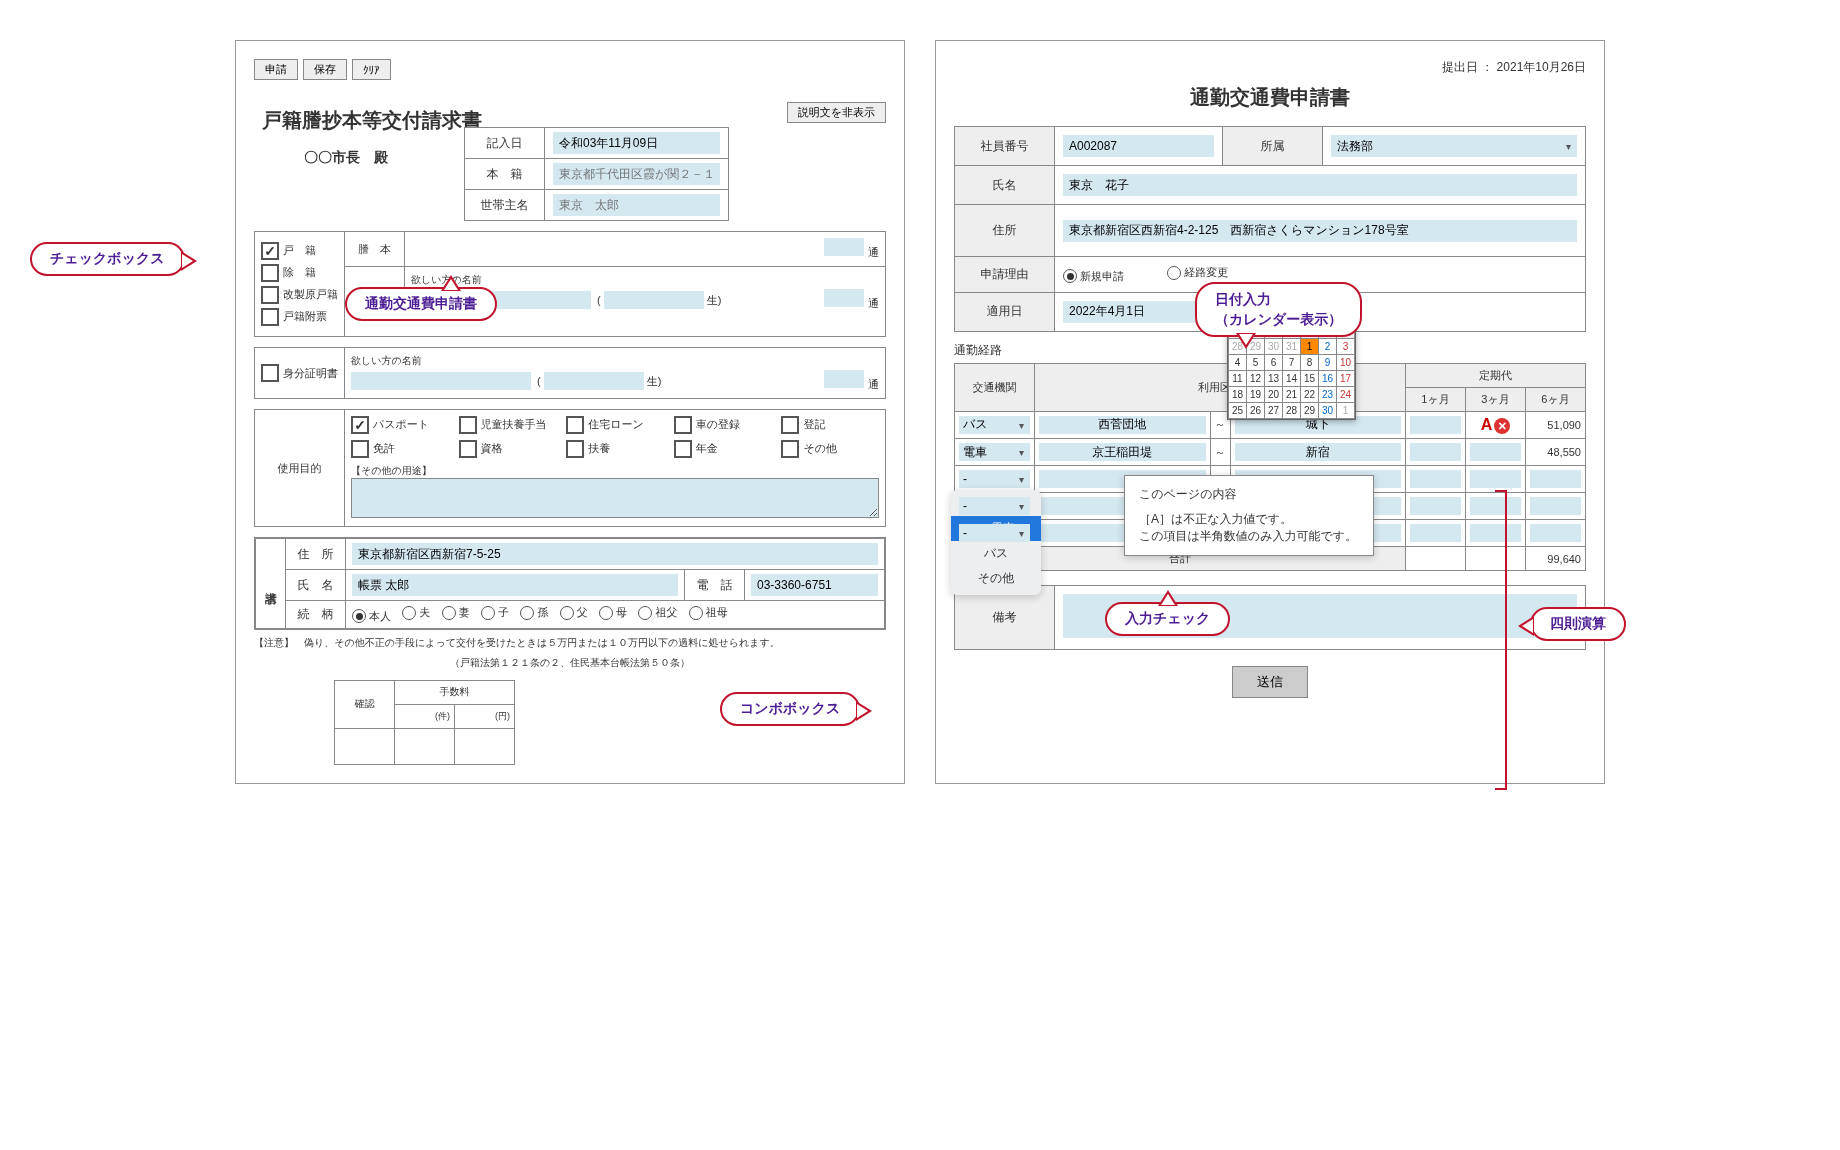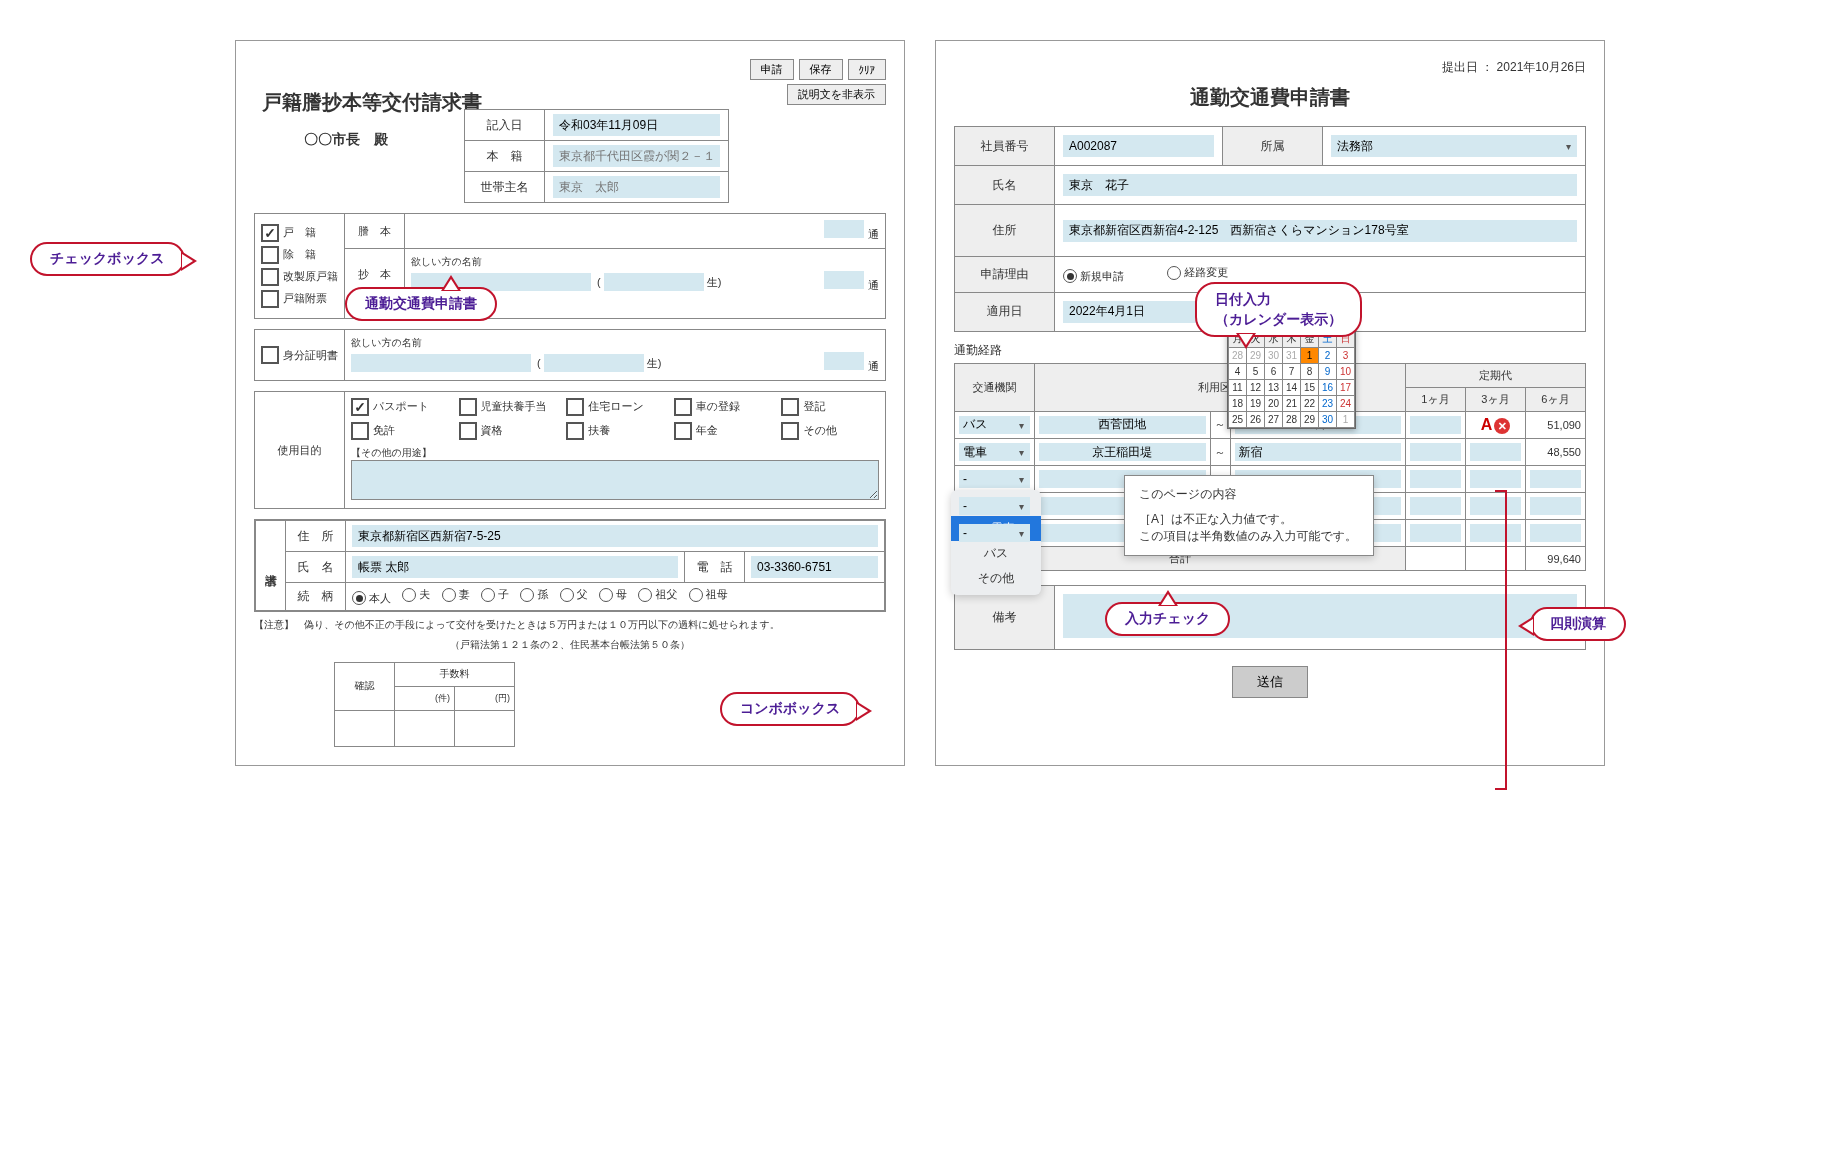--- a/index.html
+++ b/index.html
@@ -1,19 +1,19 @@
 <!DOCTYPE html>
 <html><head>
 <meta charset="utf-8">
 <style>
 * { box-sizing: border-box; margin: 0; padding: 0; }
 body { font-family: "Hiragino Sans", "Meiryo", sans-serif; background: #fff; padding: 40px; font-size: 12px; color: #333; position: relative; }
 .container { display: flex; gap: 30px; justify-content: center; }
 .form-page { width: 670px; border: 1px solid #999; padding: 18px; background: #fff; position: relative; }
-.btn-row { display: flex; gap: 5px; justify-content: flex-end; margin-bottom: 4px; }
+.btn-row { display: flex; gap: 5px; justify-content: flex-start; margin-bottom: 22px; }
 .btn { border: 1px solid #888; background: #eee; padding: 2px 10px; font-size: 11px; cursor: pointer; }
 .title { font-size: 20px; font-weight: bold; text-align: center; margin: 5px 0 15px 0; }
 .sub-mayor { font-weight: bold; font-size: 14px; margin-left: 50px; }
 .top-row { display: flex; gap: 10px; }
 .top-left { flex: 0 0 200px; }
 .top-table { flex: 1; border: 1px solid #888; border-collapse: collapse; }
 .top-table td, .top-table th { border: 1px solid #888; padding: 4px 8px; font-size: 12px; }
 .top-table th { background: #fff; font-weight: normal; width: 80px; text-align: center; }
 .fld { background: #d4e8f0; border: none; padding: 4px 6px; width: 100%; font-size: 12px; }
 .fld-sm { background: #d4e8f0; border: none; padding: 2px 4px; font-size: 12px; }
@@ -303,21 +303,21 @@
                 <span class="dot"></span>
                 <span>経路変更</span>
               </span>
       </td>
     </tr>
     <tr>
             <th>適用日</th>
       <td colspan="3" style="position:relative">
         <input class="fld" style="width: 160px;" value="2022年4月1日">
         
-        <div class="cal" style="left:172px;top:18px">
+        <div class="cal" style="left:172px;top:9px">
           <div class="cal-hdr">&lt;&nbsp;&lt;&nbsp;&nbsp;<span>2022年 4月</span>&nbsp;&nbsp;&gt;&nbsp;&gt;</div>
           <table>
             <tbody>
                     <tr>
                       <th>月</th>
                       <th>火</th>
                       <th>水</th>
                       <th>木</th>
                       <th>金</th>
                       <th class="sat">土</th>
@@ -400,21 +400,21 @@
       <td><input class="fld-sm" style="width: 100%;"></td>
       <td class="err-cell"><span class="err-mark">A</span><span class="err-x">✕</span></td>
       <td style="text-align:right">51,090</td>
     </tr>
     <tr>
       <td>
                 <div class="dd-wrap"><input class="fld-sm" style="width: 100%;" value="電車"></div>
               </td>
       <td><input class="fld-sm" style="width: 100%; text-align: center;" value="京王稲田堤"></td>
       <td>～</td>
-      <td><input class="fld-sm" style="width: 100%; " value="新宿"></td>
+      <td><input class="fld-sm" style="width: 100%; text-align: center;" value="新宿"></td>
       <td><input class="fld-sm" style="width: 100%;"></td>
       <td><input class="fld-sm" style="width: 100%;"></td>
       <td style="text-align:right">48,550</td>
     </tr>
     <tr>
       <td style="position:relative">
         <div class="dd-wrap"><input class="fld-sm" style="width: 100%;" value="-"></div>
         <div class="combo-pop" style="left:-4px;top:24px">
           <div class="opt">-</div>
           <div class="opt sel">電車</div>

